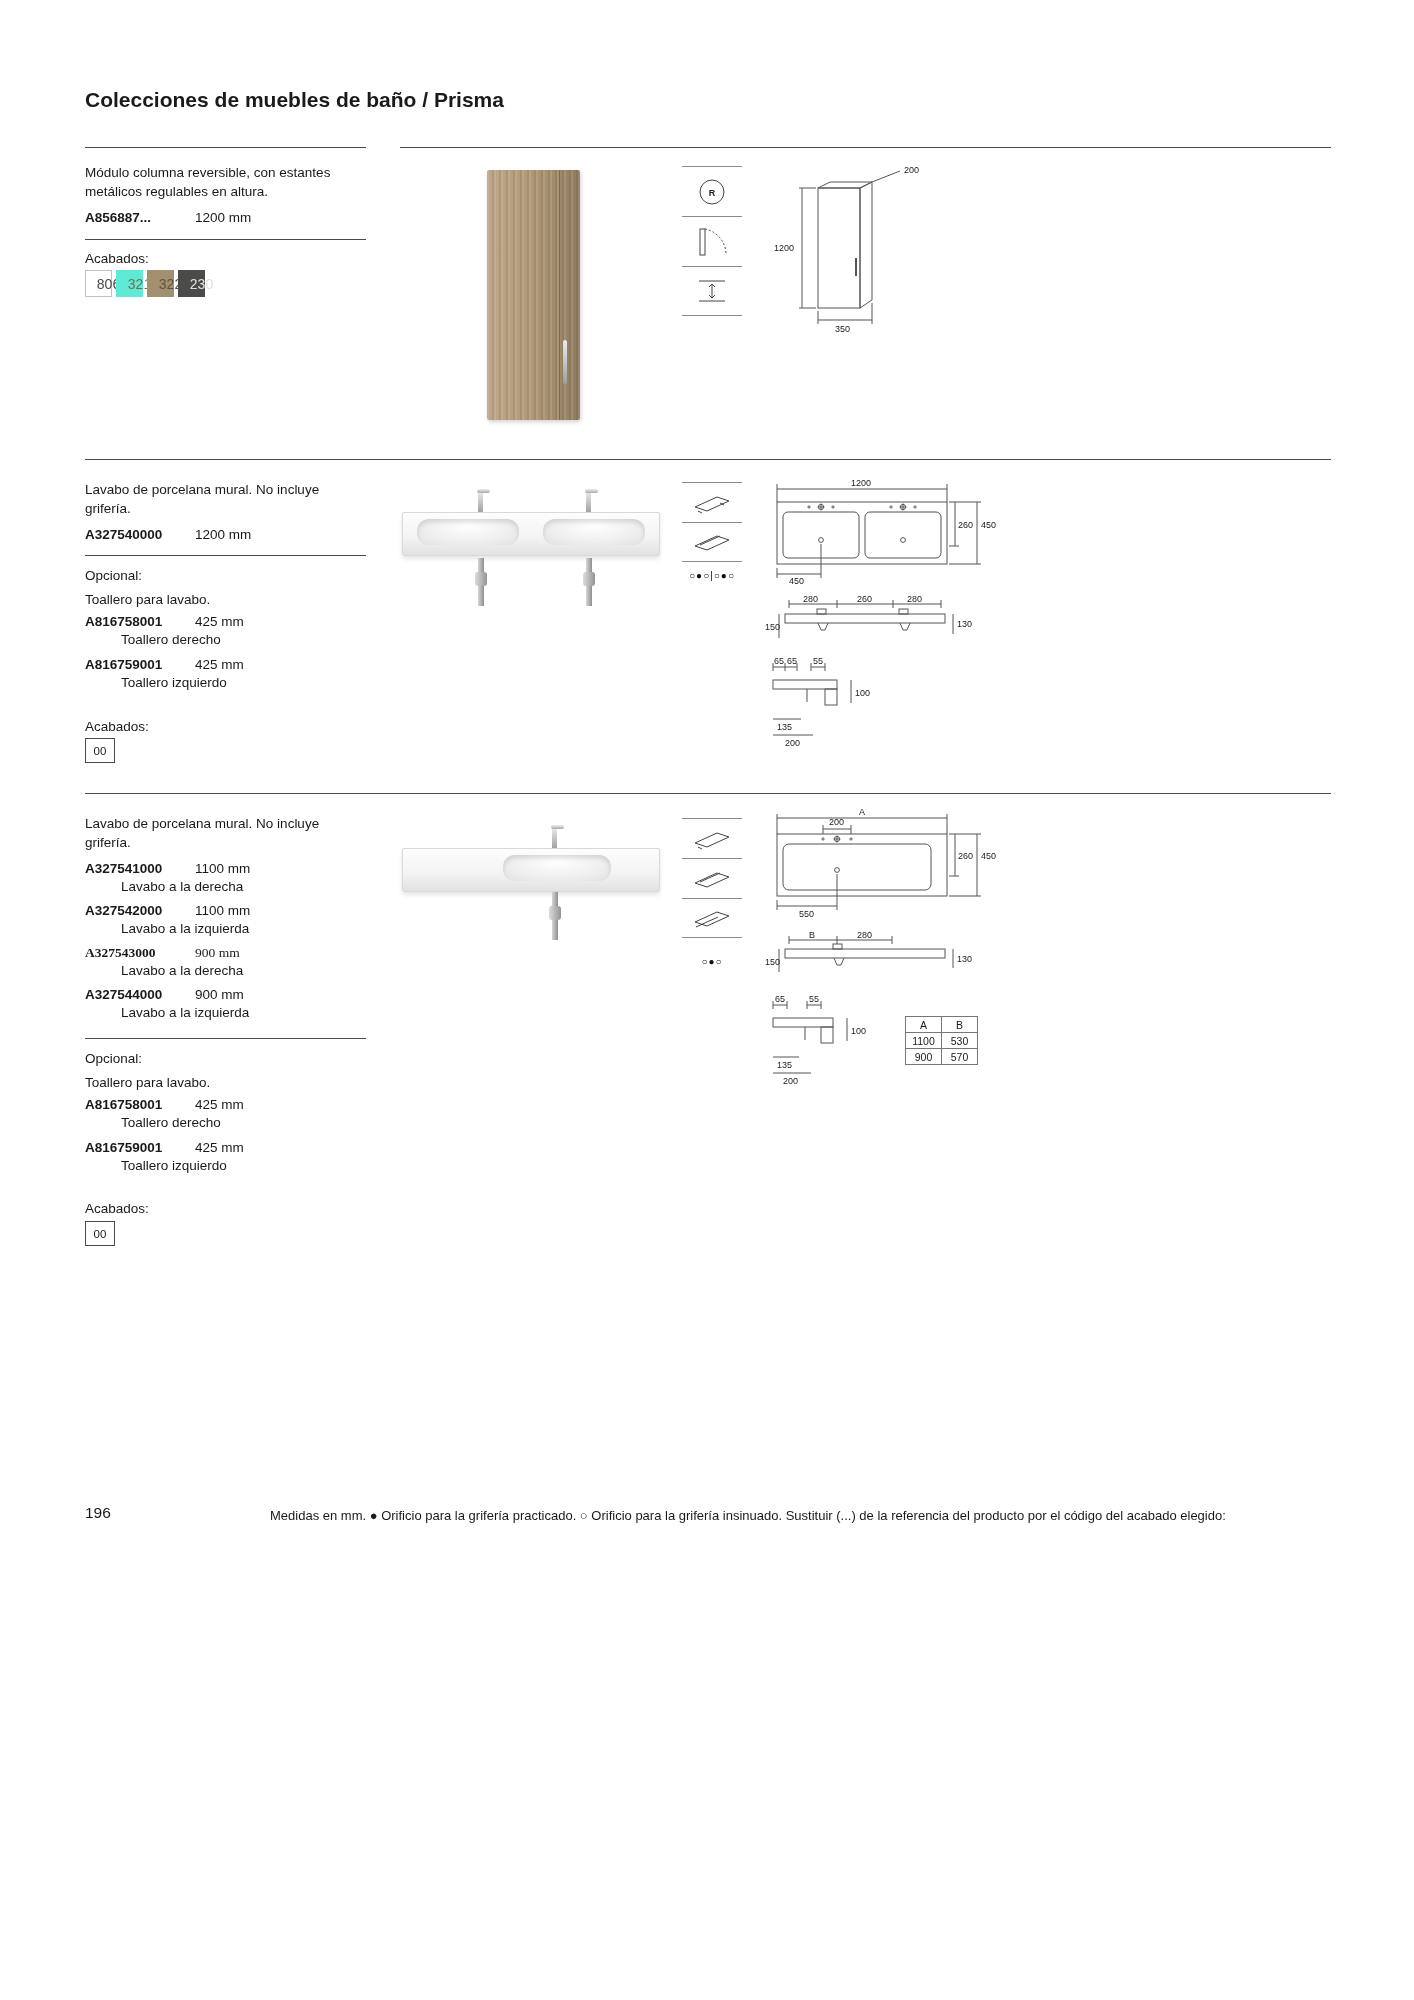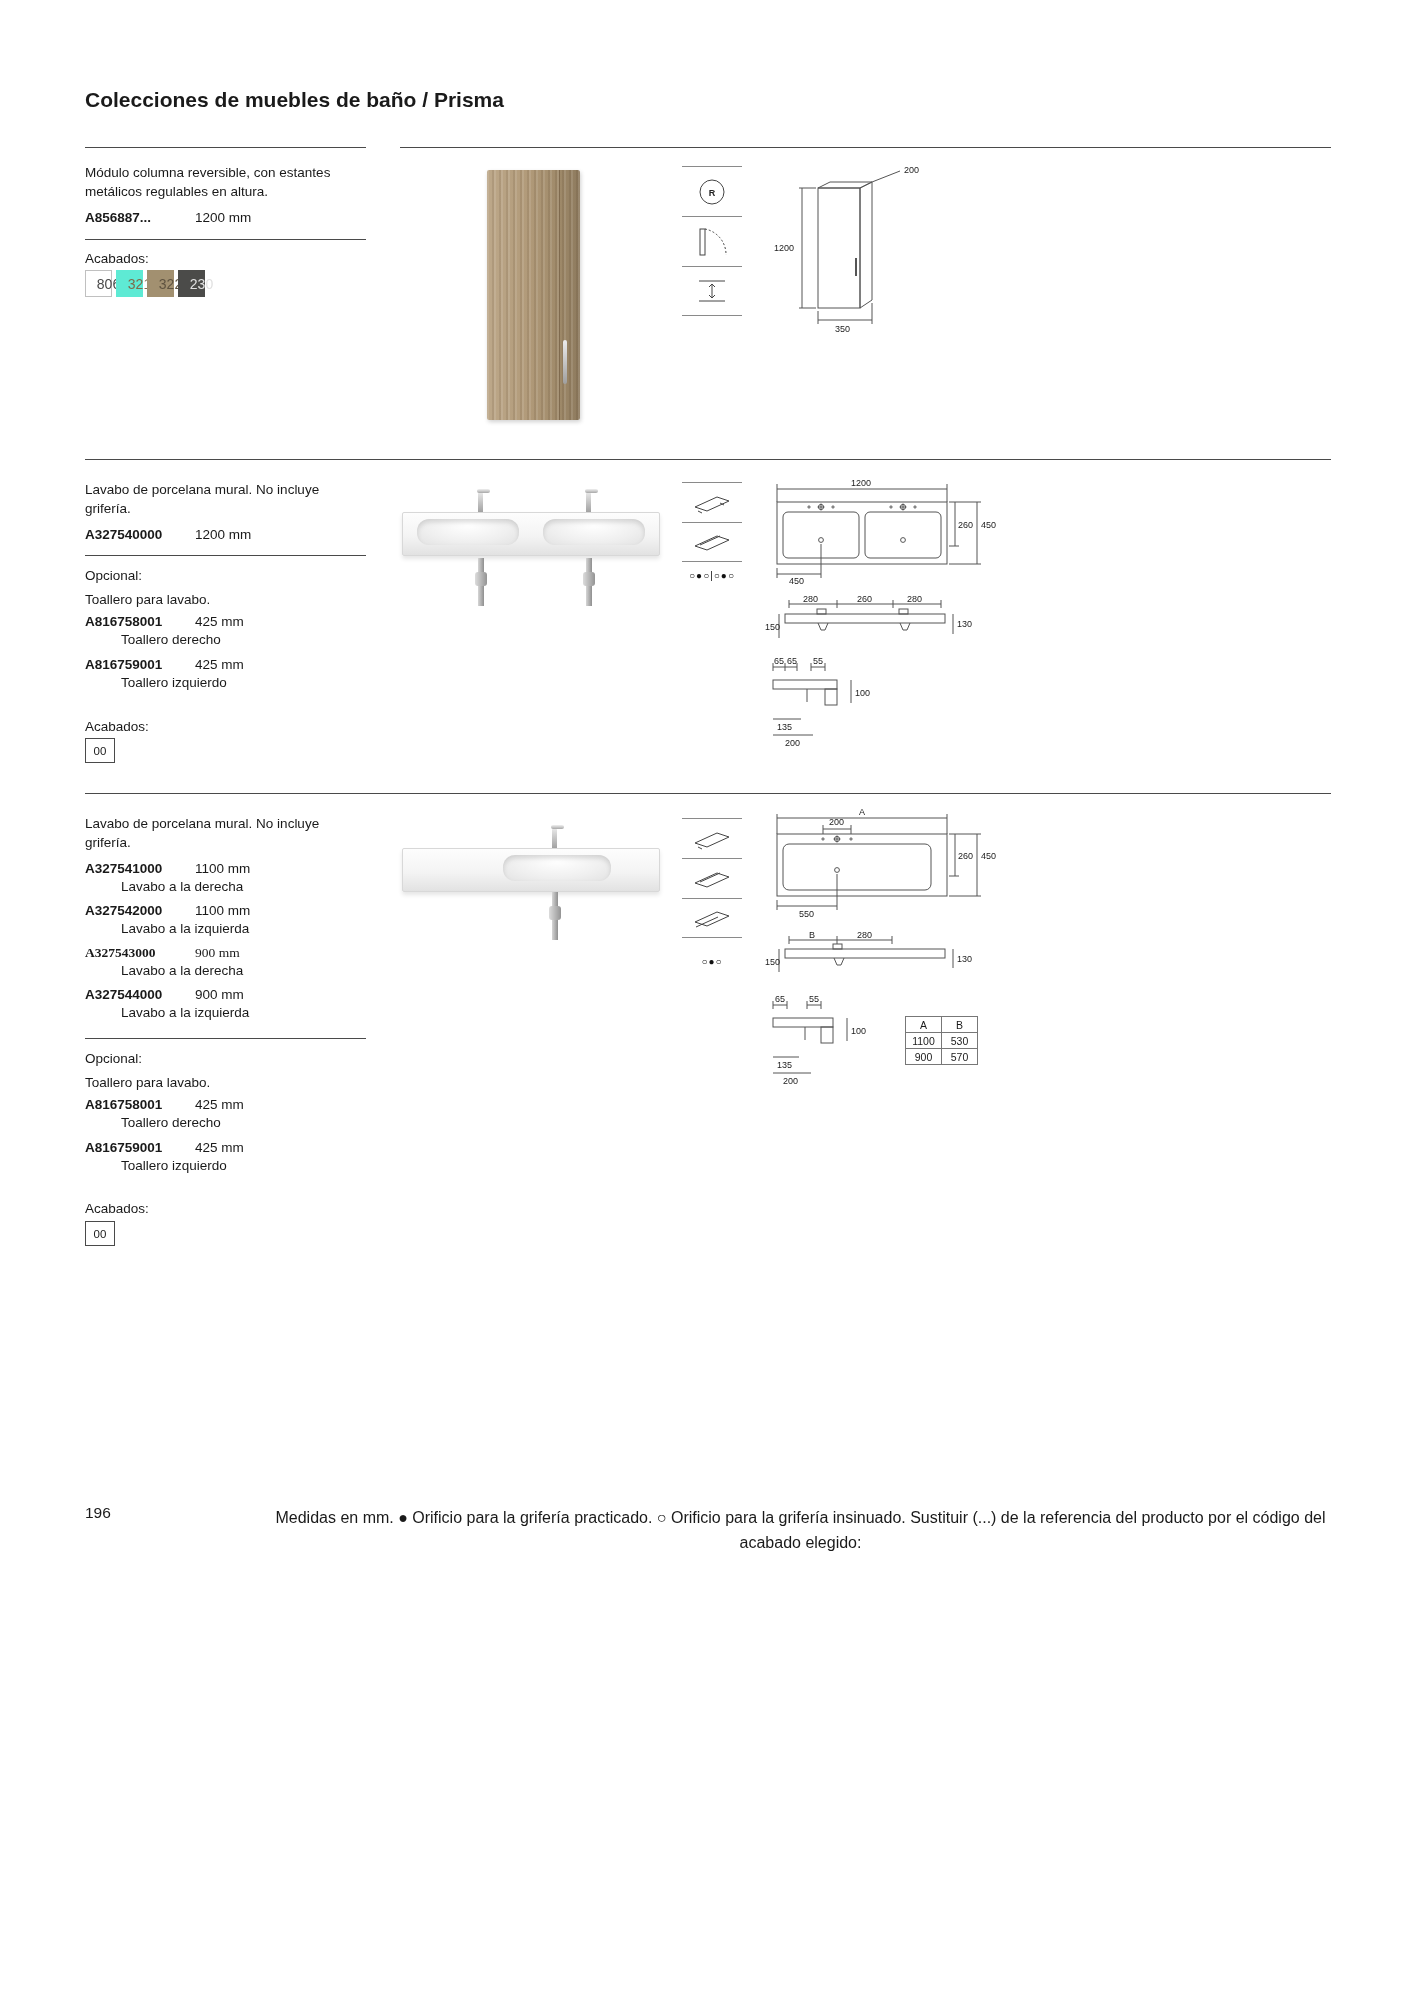--- a/index.html
+++ b/index.html
@@ -97,21 +97,21 @@
   .s3-icons { left:682px; top:818px; }
   .s3-dots { left:682px; top:956px; }
   .s3-draw { left:765px; top:808px; width:260px; height:290px; }
   .d3-top { left:0; top:0; } .d3-front { left:0; top:122px; } .d3-side { left:0; top:186px; }
   .abtab { left:905px; top:1016px; }
   .ab-table { border-collapse:collapse; font-size:10.5px; }
   .ab-table th, .ab-table td { border:1px solid #777; width:36px; height:16px; text-align:center; font-weight:400; padding:0 2px; }
 
   
   .pagenum { left:85px; top:1504px; font-size:15.5px; }
-  .footer { left:270px; top:1506px; width:1061px; font-size:16px; line-height:1.55; text-align:center; }
+  .footer { left:270px; top:1506px; width:1061px; font-size:13px; line-height:1.55; text-align:left; }
 </style>
 </head>
 <body>
 
 <div class="page">
 
   <h1 class="abs ttl title">Colecciones de muebles de baño / Prisma</h1>
   <div class="abs hr rule-a"></div>
   <div class="abs hr rule-b"></div>
 

